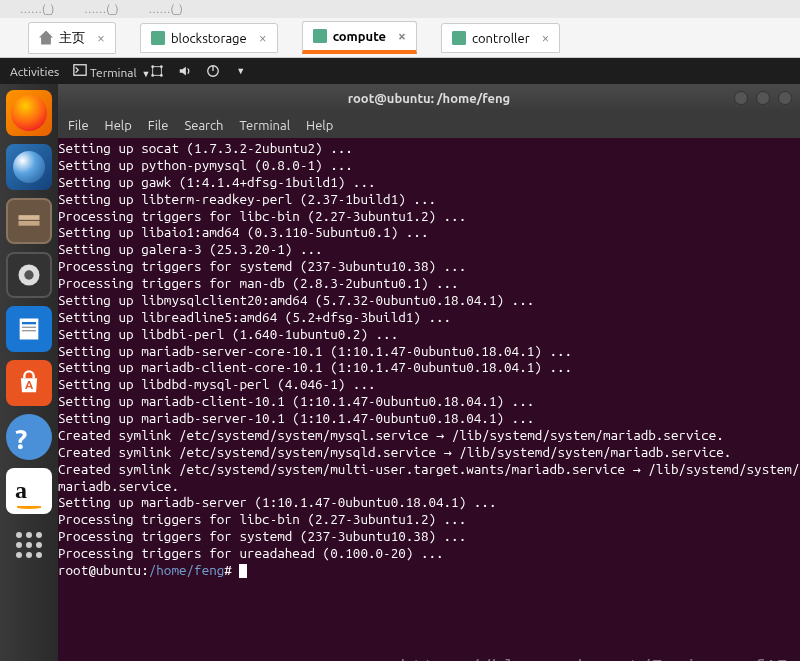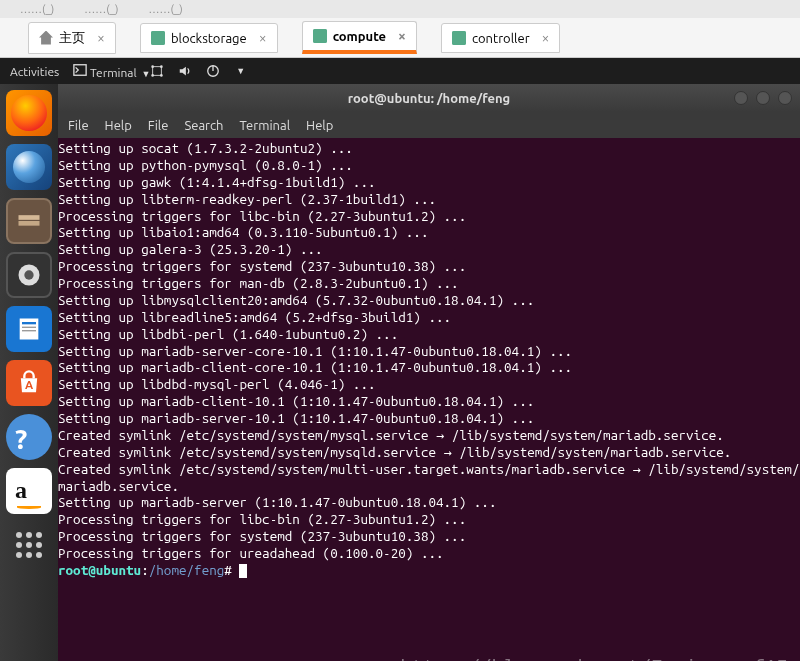--- a/index.html
+++ b/index.html
@@ -46,21 +46,21 @@
     .apps-grid span { background: #ccc; border-radius: 50%; }
     
     .terminal-window { position: absolute; left: 58px; top: 26px; right: 0; bottom: 0; background: #300a24; display: flex; flex-direction: column; }
     .titlebar { height: 28px; background: linear-gradient(#4a4a4a, #3a3a3a); display: flex; align-items: center; justify-content: center; position: relative; color: #ddd; font-size: 13px; font-weight: bold; }
     .win-btns { position: absolute; right: 8px; display: flex; gap: 8px; }
     .win-btn { width: 14px; height: 14px; border-radius: 50%; background: #555; border: 1px solid #333; cursor: pointer; }
     .menubar { height: 26px; background: #3a3a3a; display: flex; align-items: center; padding: 0 10px; gap: 16px; color: #ddd; font-size: 13px; }
     .menubar span { cursor: pointer; }
     
     .terminal-body { flex: 1; padding: 2px 0; font-family: "Ubuntu Mono", "Consolas", monospace; font-size: 13.5px; line-height: 1.25; color: #fff; white-space: pre-wrap; word-break: break-all; overflow: hidden; }
-    .prompt-user { color: #5eead4; font-weight: bold; }
+    .prompt-user { color: #ffffff; font-weight: normal; }
     .prompt-path { color: #729fcf; font-weight: normal; }
     .cursor-block { display: inline-block; width: 8px; height: 14px; background: #fff; vertical-align: text-bottom; }
     
     .watermark { position: absolute; bottom: 22px; right: 12px; color: rgba(220,220,220,0.5); font-size: 19px; font-family: Liberation Mono, monospace; pointer-events: none; }
     .dropdown-caret { font-size: 9px; margin-left: 2px; }
   </style>
 </head>
 <body>
 
 <div class="top-fragments">

